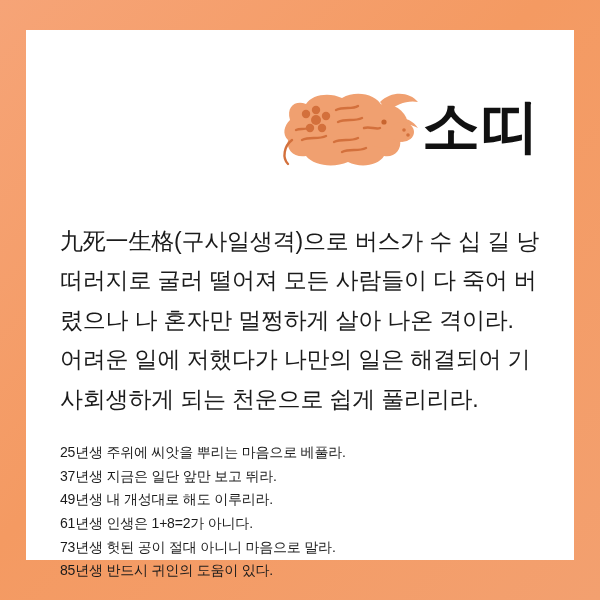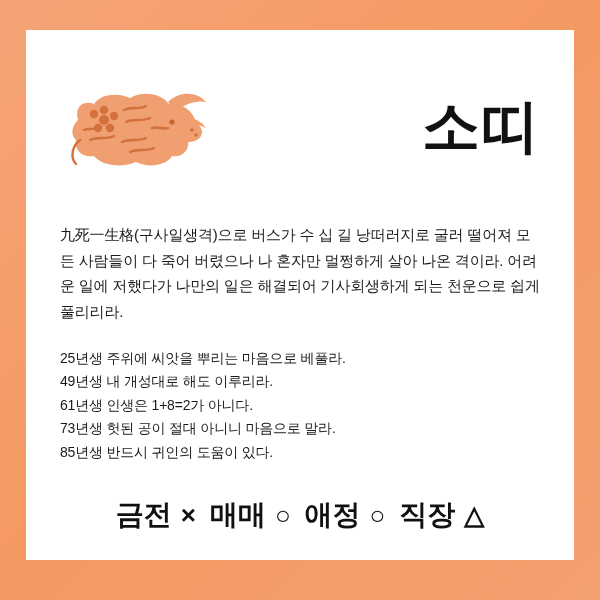--- a/index.html
+++ b/index.html
@@ -26,40 +26,40 @@
     flex: 1;
     box-sizing: border-box;
     padding: 22px 34px 26px 34px;
     display: flex;
     flex-direction: column;
   }
   
   .header {
     display: flex;
     align-items: center;
-    justify-content: space-between;
+    justify-content: flex-end;
     margin-top: 6px;
     margin-bottom: 10px;
   }
   .ox-icon {
     width: 150px;
     height: 92px;
     flex: 0 0 auto;
   }
   .title {
     font-size: 58px;
     font-weight: bold;
     letter-spacing: 1px;
     color: #111111;
     line-height: 1;
     white-space: nowrap;
   }
   
   .paragraph {
-    font-size: 15px;
+    font-size: 23px;
     line-height: 1.72;
     color: #1b1b1b;
     margin: 18px 0 0 0;
     letter-spacing: -0.2px;
   }
   .year-list {
     margin: 22px 0 0 0;
     padding: 0;
     list-style: none;
   }
@@ -140,20 +140,21 @@
           <path d="M20 60 C12 66 10 78 16 84" fill="none" stroke="#d3703c" stroke-width="2.4" stroke-linecap="round"></path>
         </svg>
       </span>
       <h1 class="title">소띠</h1>
     </div>
 
     <p class="paragraph">九死一生格(구사일생격)으로 버스가 수 십 길 낭떠러지로 굴러 떨어져 모든 사람들이 다 죽어 버렸으나 나 혼자만 멀쩡하게 살아 나온 격이라. 어려운 일에 저했다가 나만의 일은 해결되어 기사회생하게 되는 천운으로 쉽게 풀리리라.</p>
 
     <ul class="year-list">
       <li>25년생 주위에 씨앗을 뿌리는 마음으로 베풀라.</li>
+      <li>37년생 지금은 일단 앞만 보고 뛰라.</li>
       <li>49년생 내 개성대로 해도 이루리라.</li>
       <li>61년생 인생은 1+8=2가 아니다.</li>
       <li>73년생 헛된 공이 절대 아니니 마음으로 말라.</li>
       <li>85년생 반드시 귀인의 도움이 있다.</li>
     </ul>
 
     <div class="footer">
       <div class="fortune-item">
         <span class="fortune-label">금전</span>
         <span class="fortune-mark">×</span>

